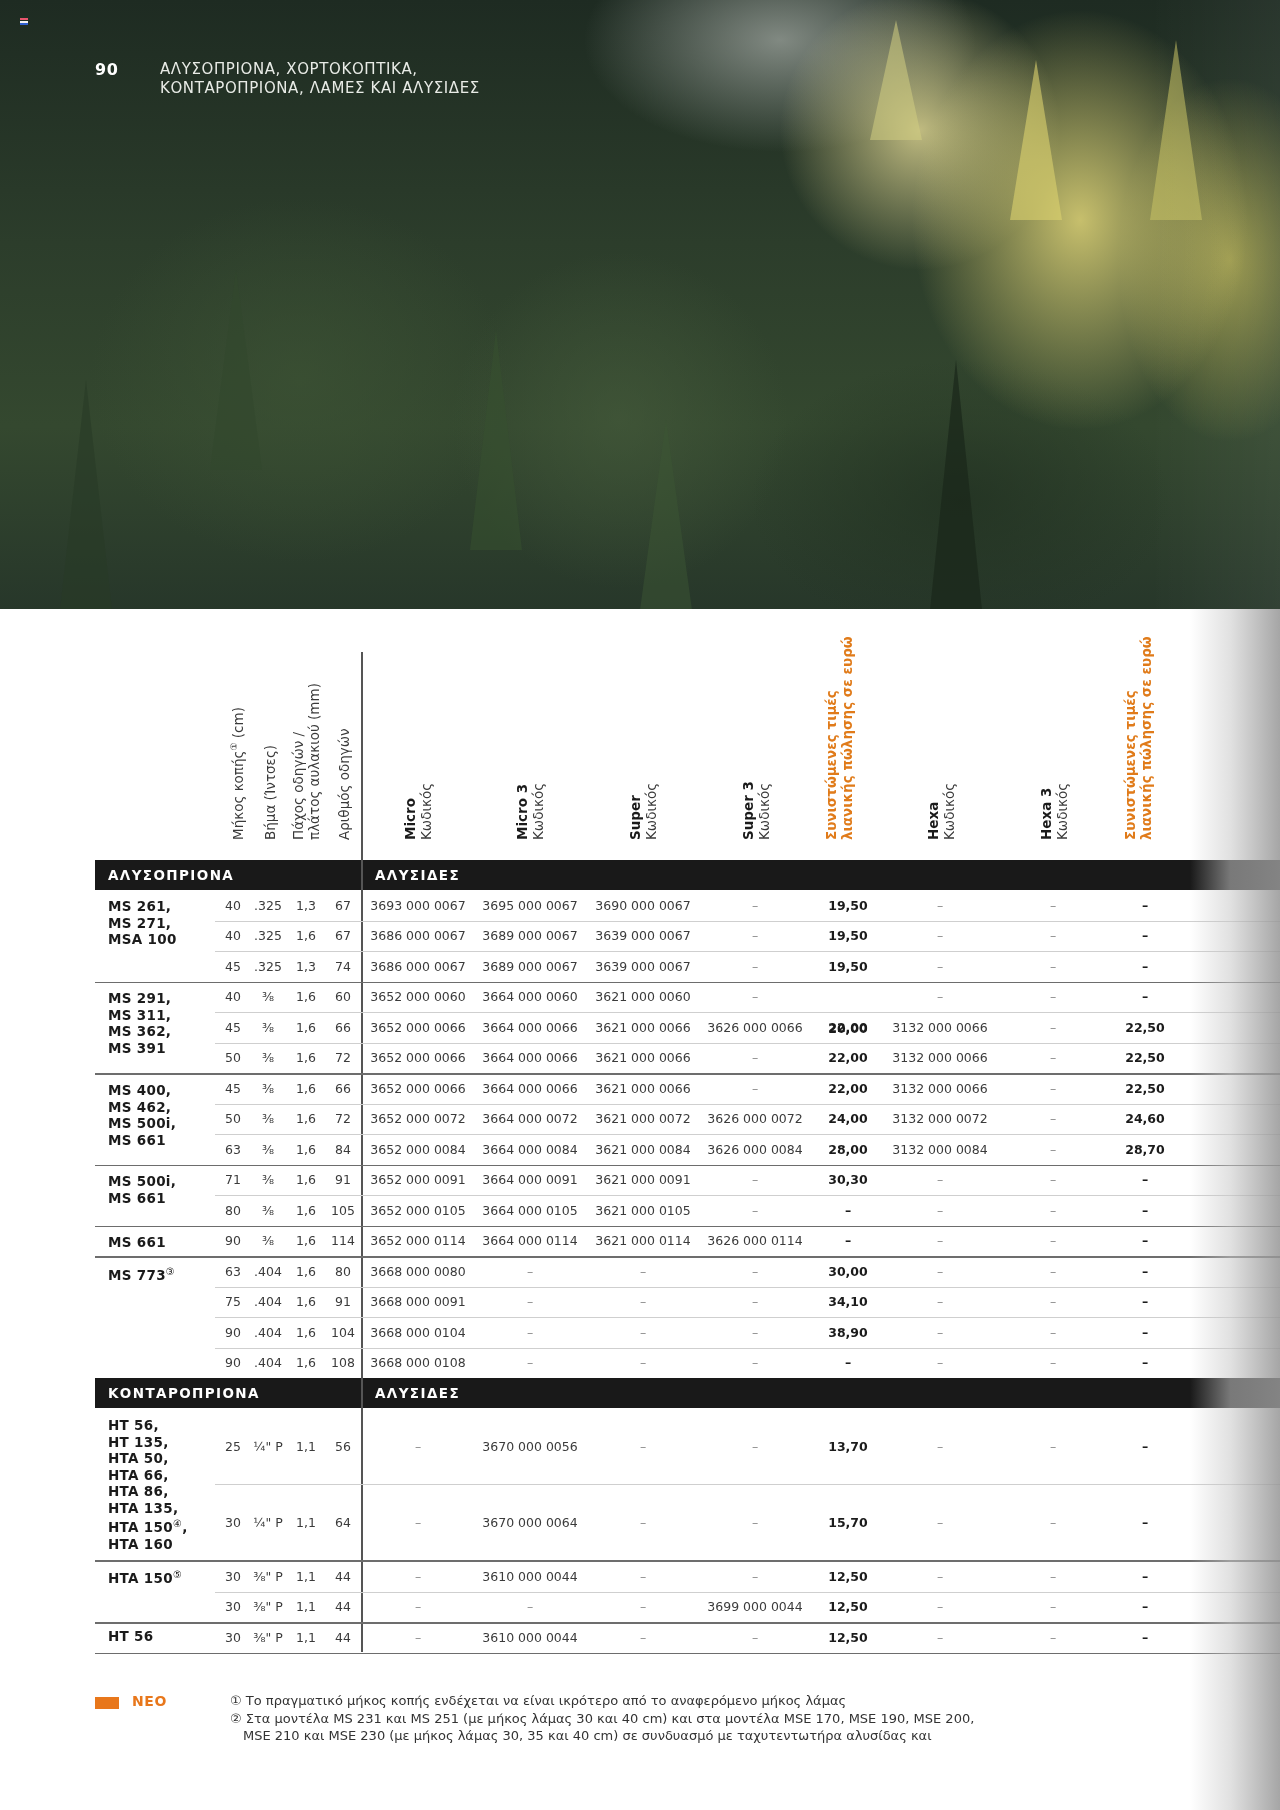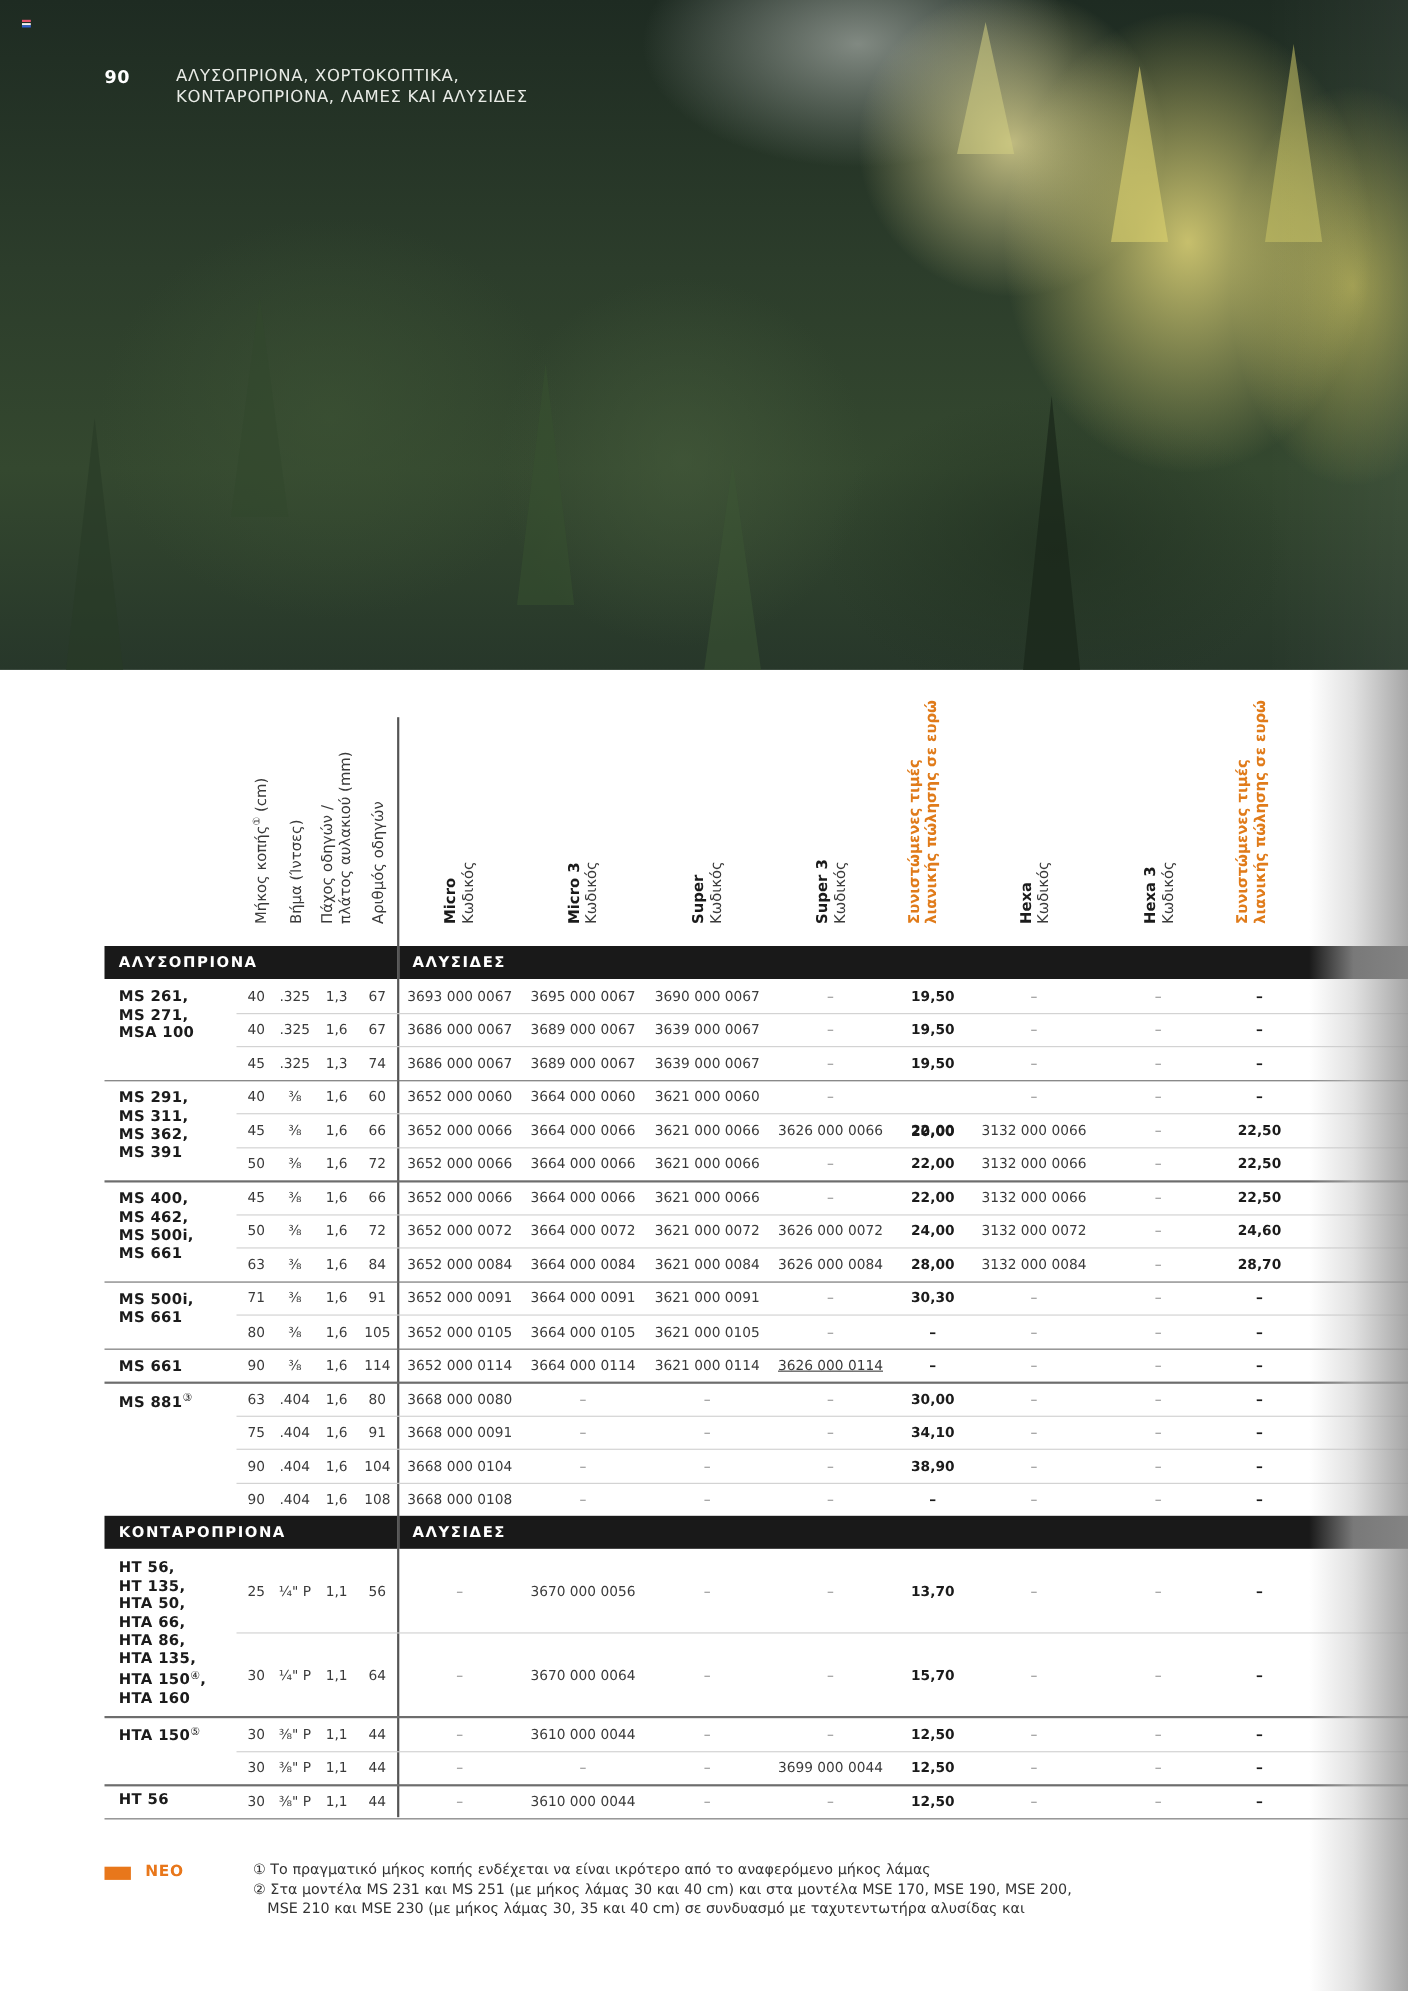--- a/index.html
+++ b/index.html
@@ -162,21 +162,21 @@
     <div>MS 661</div>
 </div>
 <div class="model" style="top:1173px;">
   <div>MS 500i,</div>
     <div>MS 661</div>
 </div>
 <div class="model" style="top:1234px;">
   <div>MS 661</div>
 </div>
 <div class="model" style="top:1264px;">
-  <div><span>MS 881</span><sup>③</sup></div>
+  <div><span>MS 773</span><sup>③</sup></div>
 </div>
 <div class="model" style="top:1417px;">
   <div>HT 56,</div>
     <div>HT 135,</div>
     <div>HTA 50,</div>
     <div>HTA 66,</div>
     <div>HTA 86,</div>
     <div>HTA 135,</div>
   <div><span>HTA 150</span><sup>④</sup>,</div>
   <div>HTA 160</div>
@@ -355,21 +355,21 @@
     </div>
     <div class="sep strong" style="top: 1225.5px; left: 95px; width: 1185px;"></div>
     <div class="row" style="top: 1225.5px; height: 30.5px;">
       <div class="c" style="left: 218px; width: 30px;">90</div>
       <div class="c" style="left: 246px; width: 44px;">³⁄₈</div>
       <div class="c" style="left: 291px; width: 30px;">1,6</div>
       <div class="c" style="left: 328px; width: 30px;">114</div>
       <div class="c" style="left: 363px; width: 110px;">3652 000 0114</div>
       <div class="c" style="left: 475px; width: 110px;">3664 000 0114</div>
       <div class="c" style="left: 588px; width: 110px;">3621 000 0114</div>
-      <div class="c" style="left: 700px; width: 110px; text-decoration: underline;">3626 000 0114</div>
+      <div class="c" style="left: 700px; width: 110px;">3626 000 0114</div>
       <div class="c price dash" style="left: 818px; width: 60px;">–</div>
       <div class="c dash" style="left: 885px; width: 110px;">–</div>
       <div class="c dash" style="left: 1023px; width: 60px;">–</div>
       <div class="c price dash" style="left: 1115px; width: 60px;">–</div>
     </div>
     <div class="sep strong" style="top: 1256px; left: 95px; width: 1185px;"></div>
     <div class="row" style="top: 1256px; height: 30.5px;">
       <div class="c" style="left: 218px; width: 30px;">63</div>
       <div class="c" style="left: 246px; width: 44px;">.404</div>
       <div class="c" style="left: 291px; width: 30px;">1,6</div>

